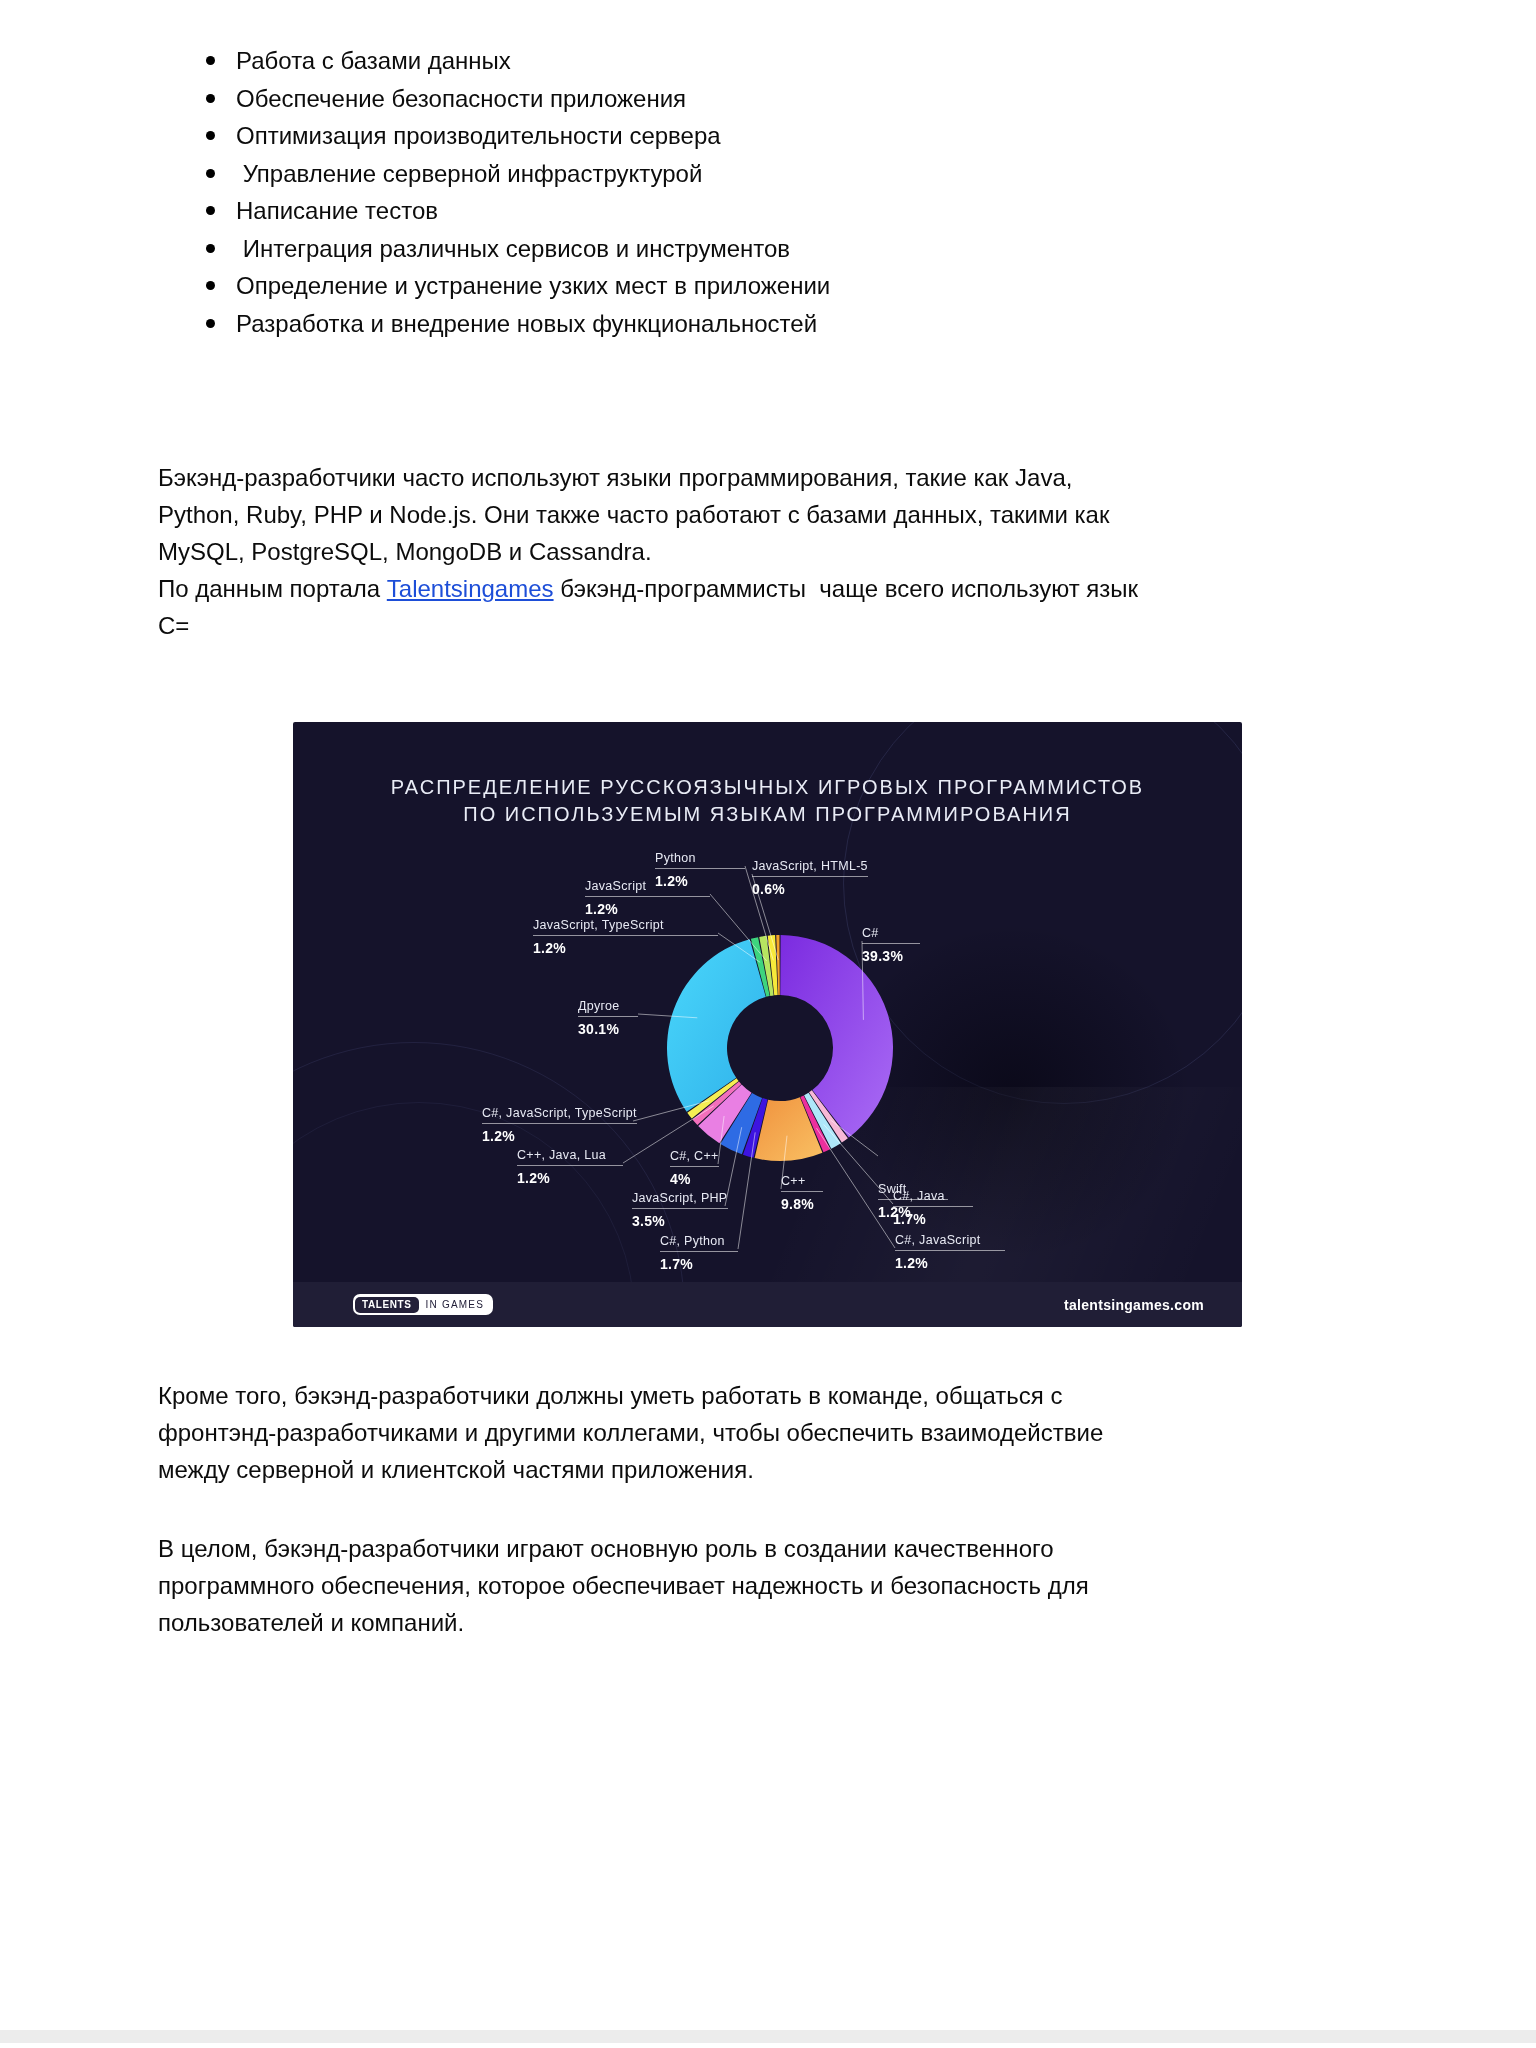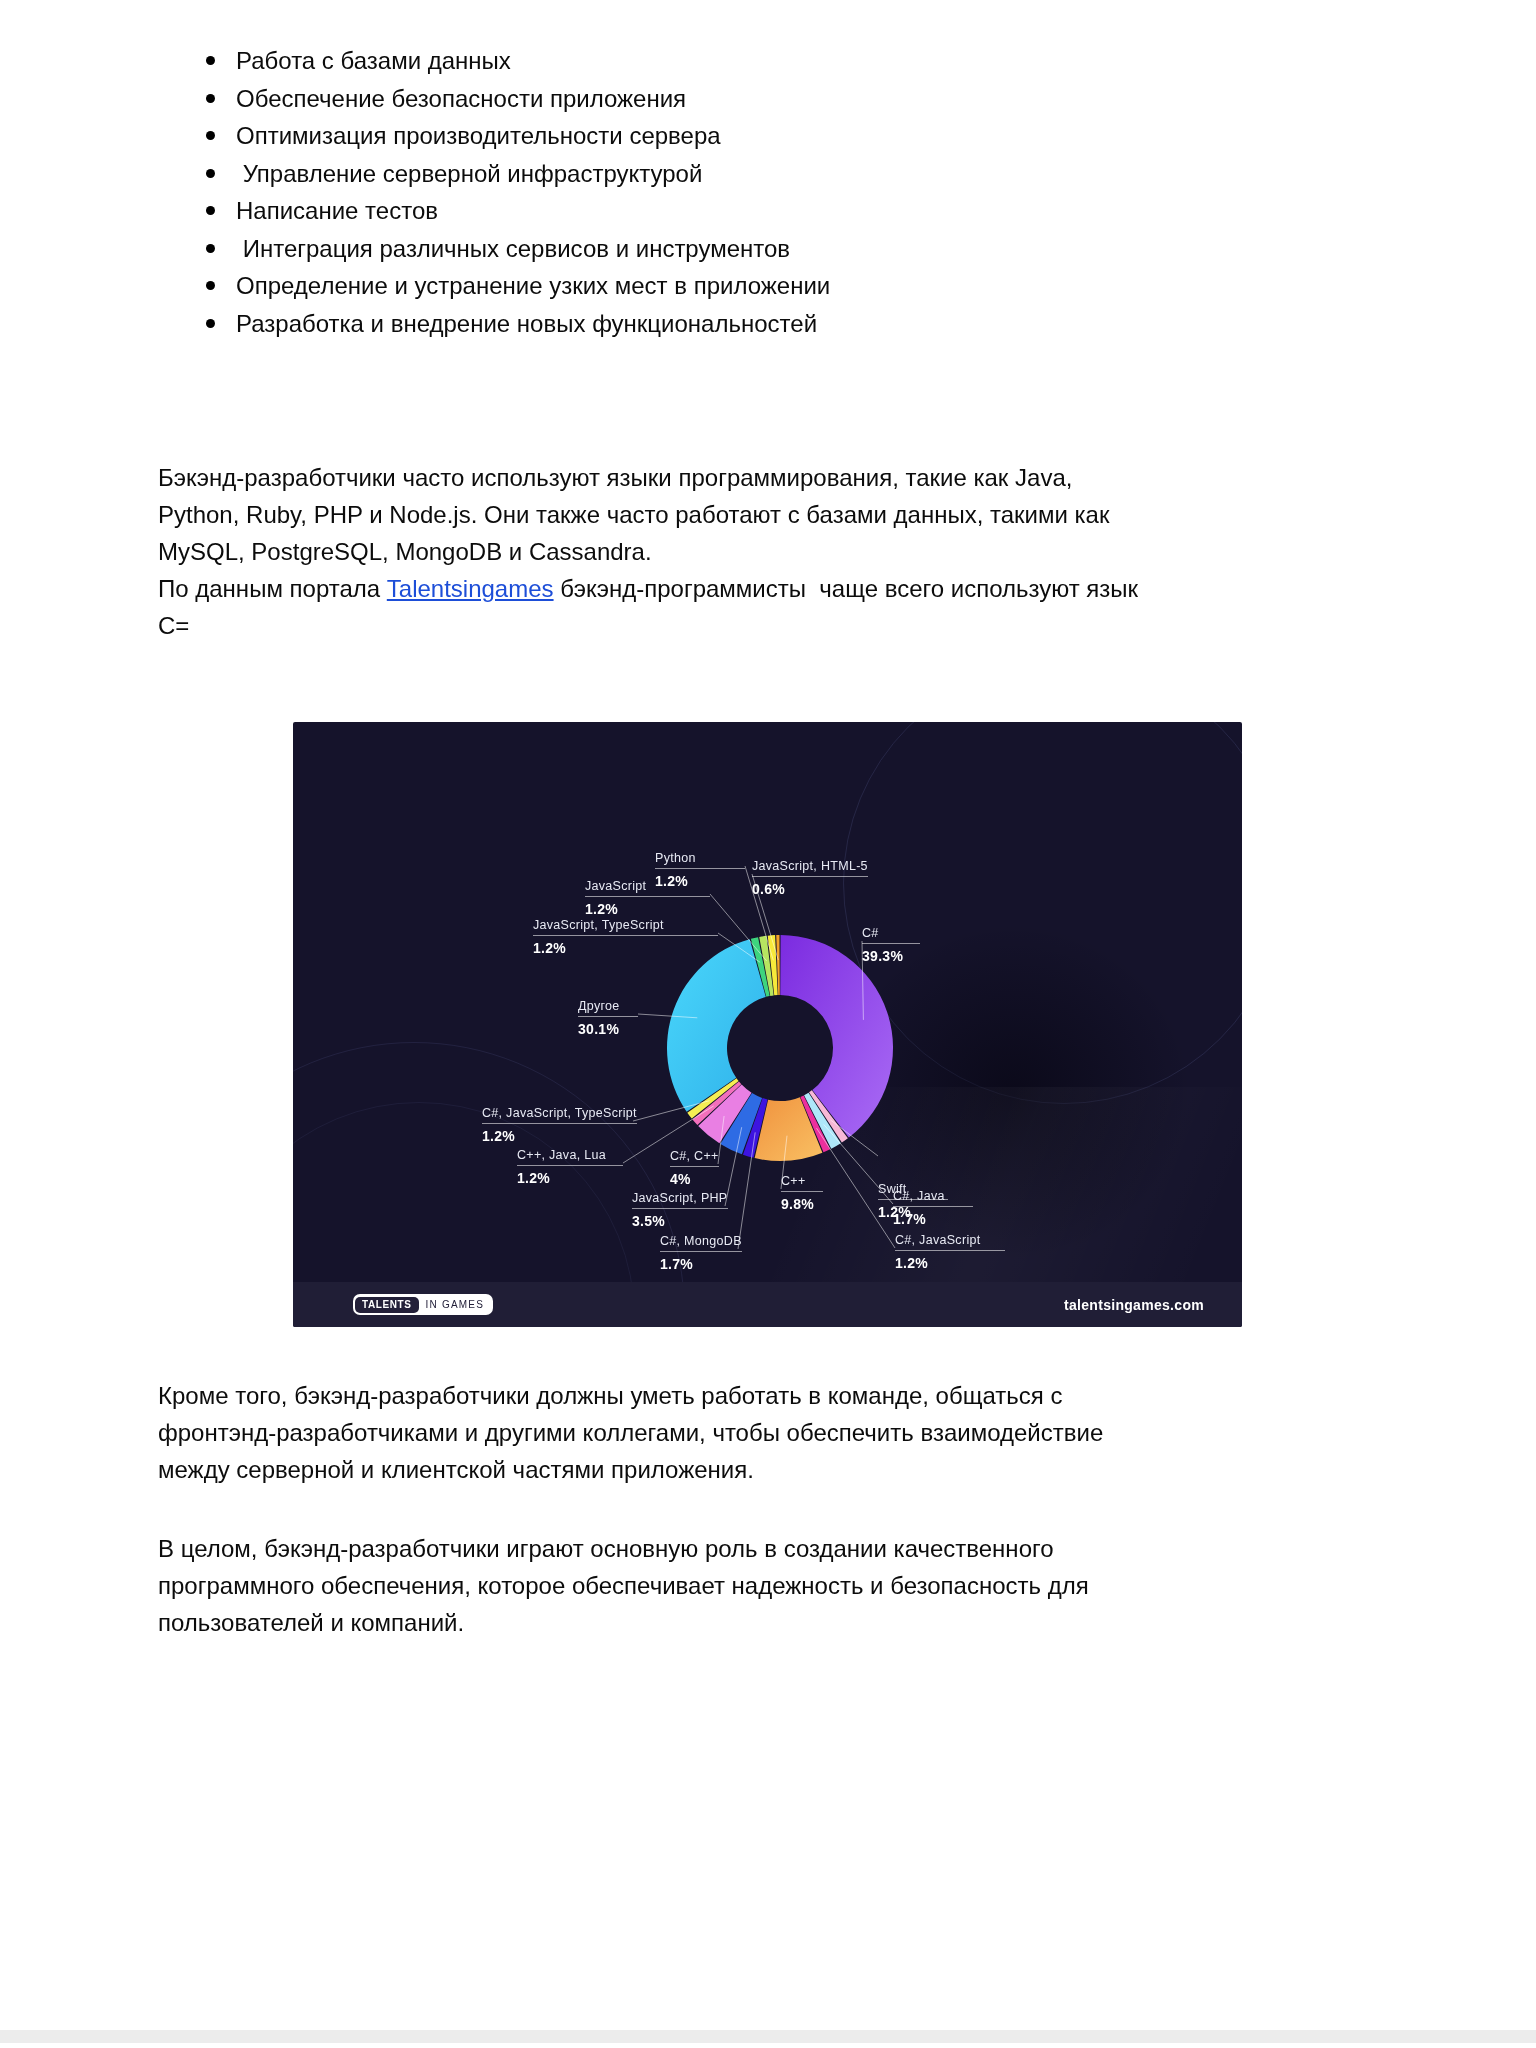--- a/index.html
+++ b/index.html
@@ -84,20 +84,24 @@
 По данным портала </span><a class="doc-link" id="talents-link" style="color: #1d4ed8;">Talentsingames</a><span> бэкэнд-программисты  чаще всего используют язык
 С=</span></p>
 
 <div class="chart">
   <div class="dec dec-c1"></div>
   <div class="dec dec-c2"></div>
   <div class="dec dec-c3"></div>
   <div class="dec dec-blob"></div>
   <div class="dec dec-sweep"></div>
 
+  <div class="chart-title">
+    <div>РАСПРЕДЕЛЕНИЕ РУССКОЯЗЫЧНЫХ ИГРОВЫХ ПРОГРАММИСТОВ</div>
+    <div>ПО ИСПОЛЬЗУЕМЫМ ЯЗЫКАМ ПРОГРАММИРОВАНИЯ</div>
+  </div>
 
   <svg id="donut" width="949" height="605" xmlns="http://www.w3.org/2000/svg">
       <defs>
         <linearGradient id="g-cs" x1="0" y1="0" x2="1" y2="1">
           <stop offset="0" stop-color="#7b2be0"></stop>
           <stop offset="1" stop-color="#aa6cf5"></stop>
         </linearGradient>
         <linearGradient id="g-cpp" x1="0" y1="0" x2="1" y2="1">
           <stop offset="0" stop-color="#f0923e"></stop>
           <stop offset="1" stop-color="#f9c063"></stop>
@@ -138,21 +142,21 @@
       <line x1="452" y1="144" x2="480.3" y2="238.3" stroke="rgba(255,255,255,0.5)" stroke-width="1"></line>
       <line x1="459" y1="152" x2="485.3" y2="238.0" stroke="rgba(255,255,255,0.5)" stroke-width="1"></line>
     </svg>
 
   <div id="chart-labels">
       <div class="chart-label" style="left: 569px; top: 201px;"><div class="cl-name" style="min-width: 58px;">C#</div><div class="cl-value">39.3%</div></div>
       <div class="chart-label" style="left: 585px; top: 416px; margin-top: 41px;"><div class="cl-name" style="min-width: 70px;">Swift</div><div class="cl-value">1.2%</div></div>
       <div class="chart-label" style="left: 600px; top: 464px;"><div class="cl-name" style="min-width: 80px;">C#, Java</div><div class="cl-value">1.7%</div></div>
       <div class="chart-label" style="left: 602px; top: 508px;"><div class="cl-name" style="min-width: 110px;">C#, JavaScript</div><div class="cl-value">1.2%</div></div>
       <div class="chart-label" style="left: 488px; top: 449px;"><div class="cl-name" style="min-width: 42px;">C++</div><div class="cl-value">9.8%</div></div>
-      <div class="chart-label" style="left: 367px; top: 509px;"><div class="cl-name" style="min-width: 78px;">C#, MongoDB</div><div class="cl-value">1.7%</div></div>
+      <div class="chart-label" style="left: 367px; top: 509px;"><div class="cl-name" style="min-width: 78px;">C#, Python</div><div class="cl-value">1.7%</div></div>
       <div class="chart-label" style="left: 339px; top: 466px;"><div class="cl-name" style="min-width: 93px;">JavaScript, PHP</div><div class="cl-value">3.5%</div></div>
       <div class="chart-label" style="left: 377px; top: 424px;"><div class="cl-name" style="min-width: 48px;">C#, C++</div><div class="cl-value">4%</div></div>
       <div class="chart-label" style="left: 224px; top: 423px;"><div class="cl-name" style="min-width: 106px;">C++, Java, Lua</div><div class="cl-value">1.2%</div></div>
       <div class="chart-label" style="left: 189px; top: 381px;"><div class="cl-name" style="min-width: 151px;">C#, JavaScript, TypeScript</div><div class="cl-value">1.2%</div></div>
       <div class="chart-label" style="left: 285px; top: 274px;"><div class="cl-name" style="min-width: 60px;">Другое</div><div class="cl-value">30.1%</div></div>
       <div class="chart-label" style="left: 240px; top: 193px;"><div class="cl-name" style="min-width: 185px;">JavaScript, TypeScript</div><div class="cl-value">1.2%</div></div>
       <div class="chart-label" style="left: 292px; top: 154px;"><div class="cl-name" style="min-width: 125px;">JavaScript</div><div class="cl-value">1.2%</div></div>
       <div class="chart-label" style="left: 362px; top: 126px;"><div class="cl-name" style="min-width: 90px;">Python</div><div class="cl-value">1.2%</div></div>
       <div class="chart-label" style="left: 459px; top: 134px;"><div class="cl-name" style="min-width: 112px;">JavaScript, HTML-5</div><div class="cl-value">0.6%</div></div>
     </div>

